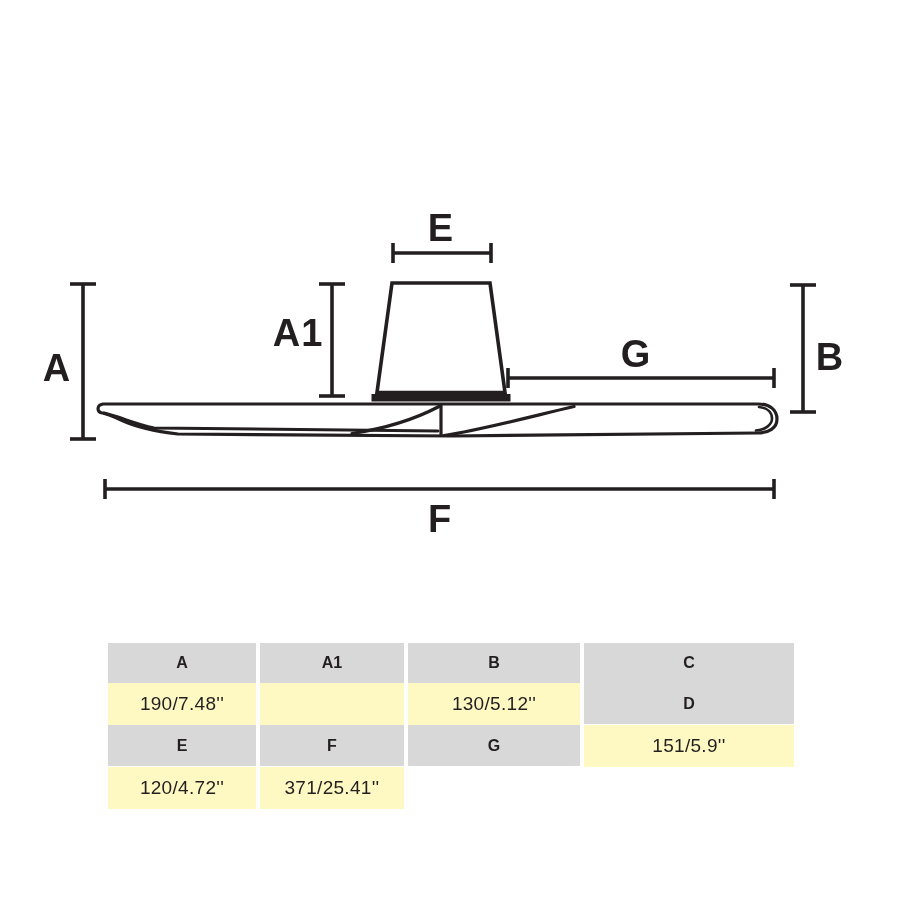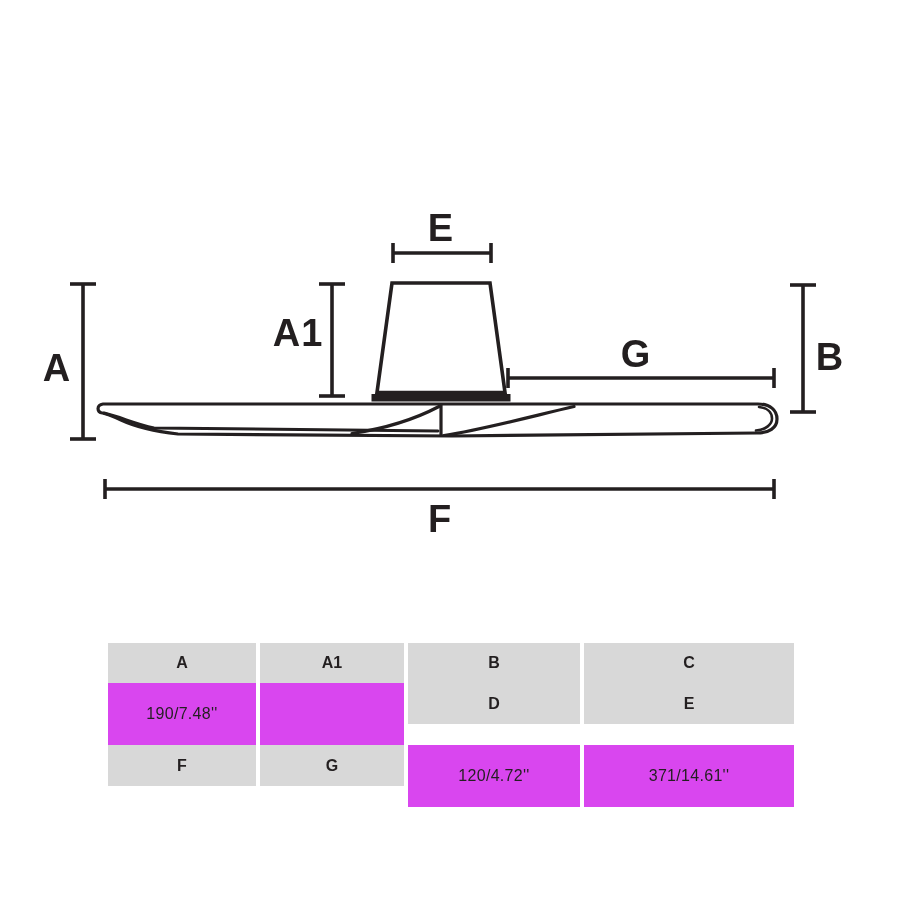--- a/index.html
+++ b/index.html
@@ -26,23 +26,23 @@
     column-gap:4px;
     width:686px;
   }
   .th {
     height:40px; background:var(--header-bg);
     display:flex; align-items:center; justify-content:center;
     font-weight:bold; font-size:16px; color:var(--ink);
   }
   .th.r2 { height:41px; }
   .td {
-    height:62px; background:#d946ef;
+    height:42px; background:#fef9c3;
     display:flex; align-items:center; justify-content:center;
-    font-size:16px; color:var(--ink); letter-spacing:0.3px;
+    font-size:19px; color:var(--ink); letter-spacing:0.3px;
   }
 </style>
 </head>
 <body>
 
 <div class="diagram-wrap">
   <svg width="900" height="620" viewBox="0 0 900 620">
 
     <path class="ink-stroke" d="M103,404 L758,404 C770,404 777,410 777,419 C777,428 769,433 757,433 L452,436 L178,434 C152,431 136,427 121,420 C112,416 106,413.5 102.5,413 C96.5,412 96.5,405 103,404 Z" fill="#ffffff" stroke-width="3.2" stroke-linejoin="round" stroke-linecap="round"></path>
     <path class="ink-stroke" d="M104,413 C122,417.5 134,423.5 154,428 L438,431" fill="none" stroke-width="3" stroke-linecap="round"></path>
@@ -99,21 +99,23 @@
 </div>
 
 <div class="dim-table">
   <div class="th">A</div>
   <div class="th">A1</div>
   <div class="th">B</div>
   <div class="th">C</div>
 
   <div class="td">190/7.48''</div>
   <div class="td"></div>
+  <div class="td">130/5.12''</div>
 
   <div class="th r2">D</div>
   <div class="th r2">E</div>
   <div class="th r2">F</div>
   <div class="th r2">G</div>
 
+  <div class="td">151/5.9''</div>
   <div class="td">120/4.72''</div>
-  <div class="td">371/14.61''</div>
+  <div class="td">371/25.41''</div>
 </div>
 
 </body></html>

